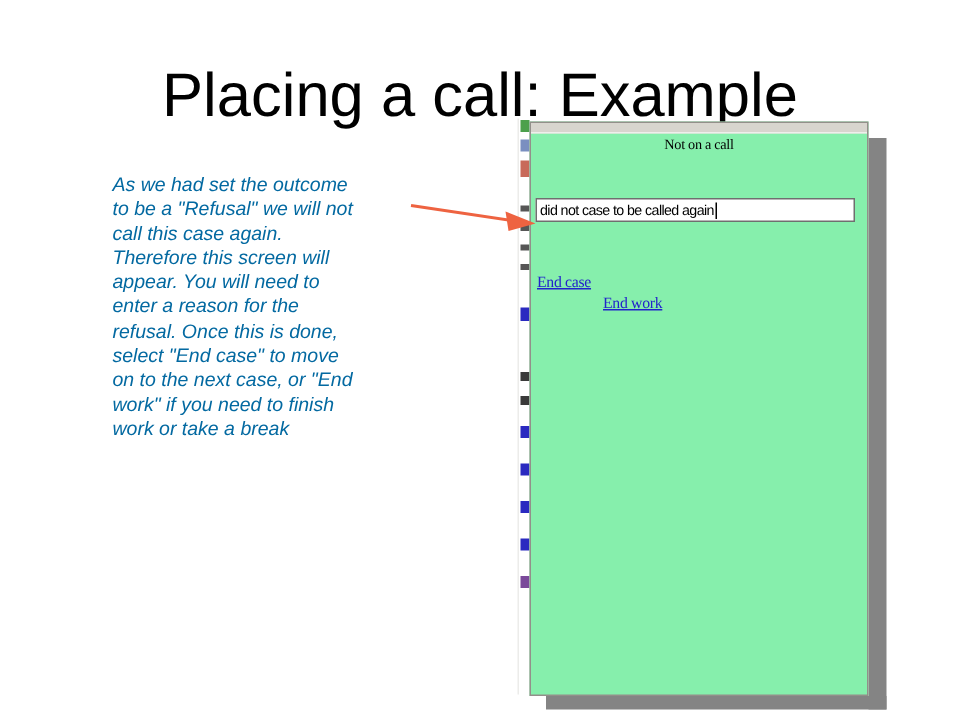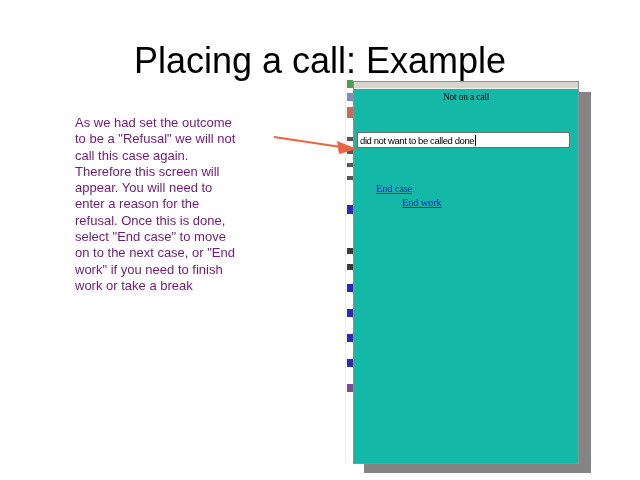--- a/index.html
+++ b/index.html
@@ -1,32 +1,32 @@
 <!DOCTYPE html>
 <html><head>
 <meta charset="utf-8">
 <style>
   html,body{margin:0;padding:0;background:#fff;}
   .slide{position:relative;width:640px;height:480px;background:#ffffff;overflow:hidden;
          font-family:"Liberation Sans",sans-serif;color:#000;}
 
   .slide-title{position:absolute;left:0;right:0;top:40px;text-align:center;
-               font-size:36px;font-weight:400;letter-spacing:0px;color:#000;}
+               font-size:41px;font-weight:400;letter-spacing:0px;color:#000;}
 
   .body-text{position:absolute;left:75px;top:115px;width:200px;
-             font-size:13px;line-height:16.3px;white-space:pre-line;color:#701a75;}
+             font-size:13px;line-height:16.3px;white-space:pre-line;color:#0369a1;font-style:italic;}
 
   
   .strip{position:absolute;left:345px;top:79px;width:8px;height:384px;background:#ffffff;
          border-left:1px solid #ececea;}
   .strip .mark{position:absolute;left:1px;width:6px;}
 
   
   .panel{position:absolute;left:353px;top:81px;width:226px;height:383px;
-         background:#14b8a6;border:1px solid #938f8a;box-sizing:border-box;
+         background:#86efac;border:1px solid #938f8a;box-sizing:border-box;
          font-family:"Liberation Serif",serif;}
   .panel-topbar{position:absolute;left:0;top:0;right:0;height:6px;background:#d8d5ce;
                 border-bottom:1px solid #efefec;}
   .panel-heading{position:absolute;left:0;right:0;top:10px;text-align:center;
                  font-size:9.5px;letter-spacing:-0.2px;}
   .panel-prompt{position:absolute;left:4px;top:24px;width:219px;
                 font-size:9.5px;line-height:13.5px;letter-spacing:-0.35px;white-space:pre-line;}
   .reason-box{position:absolute;left:3px;top:50px;width:209px;height:14px;
               border:1px solid #6f6f6f;background:#fff;display:flex;align-items:center;
               font-family:"Liberation Sans",sans-serif;font-size:9.5px;letter-spacing:-0.4px;
@@ -78,25 +78,25 @@
       <div class="mark" style="top: 305px; height: 8px; background: rgb(122, 74, 154);"></div>
     </div>
 
   <div class="shadow-right"></div>
   <div class="shadow-bottom"></div>
 
   <div class="panel">
     <div class="panel-topbar"></div>
     <div class="panel-heading">Not on a call</div>
     <div class="reason-box">
-      <span>did not want to be called done</span>
+      <span>did not case to be called again</span>
         <span class="caret"></span>
     </div>
     <div class="link-block">
-      <a class="applink" style="color: rgb(34, 34, 204); margin-left: 18px;">End case</a>
+      <a class="applink" style="color: rgb(34, 34, 204);">End case</a>
       <a class="applink" style="color: rgb(34, 34, 204); margin-left: 44px;">End work</a>
     </div>
   </div>
 
   <svg class="arrow-svg" viewBox="0 0 88 26">
     <line x1="3" y1="6" x2="70" y2="16" stroke-width="2" stroke="#ee6341"></line>
     <polygon points="66,10 86,18 68,23" fill="#ee6341"></polygon>
   </svg>
 
 </div>

